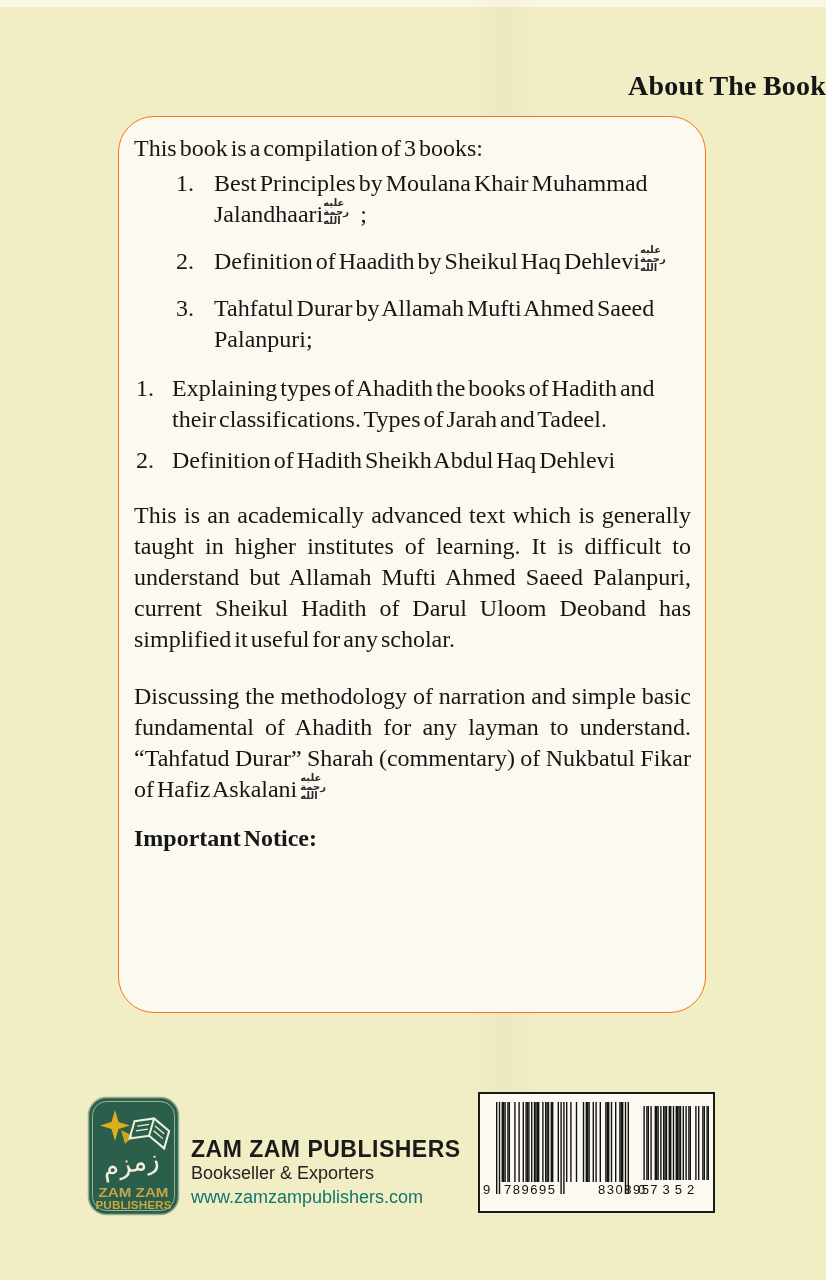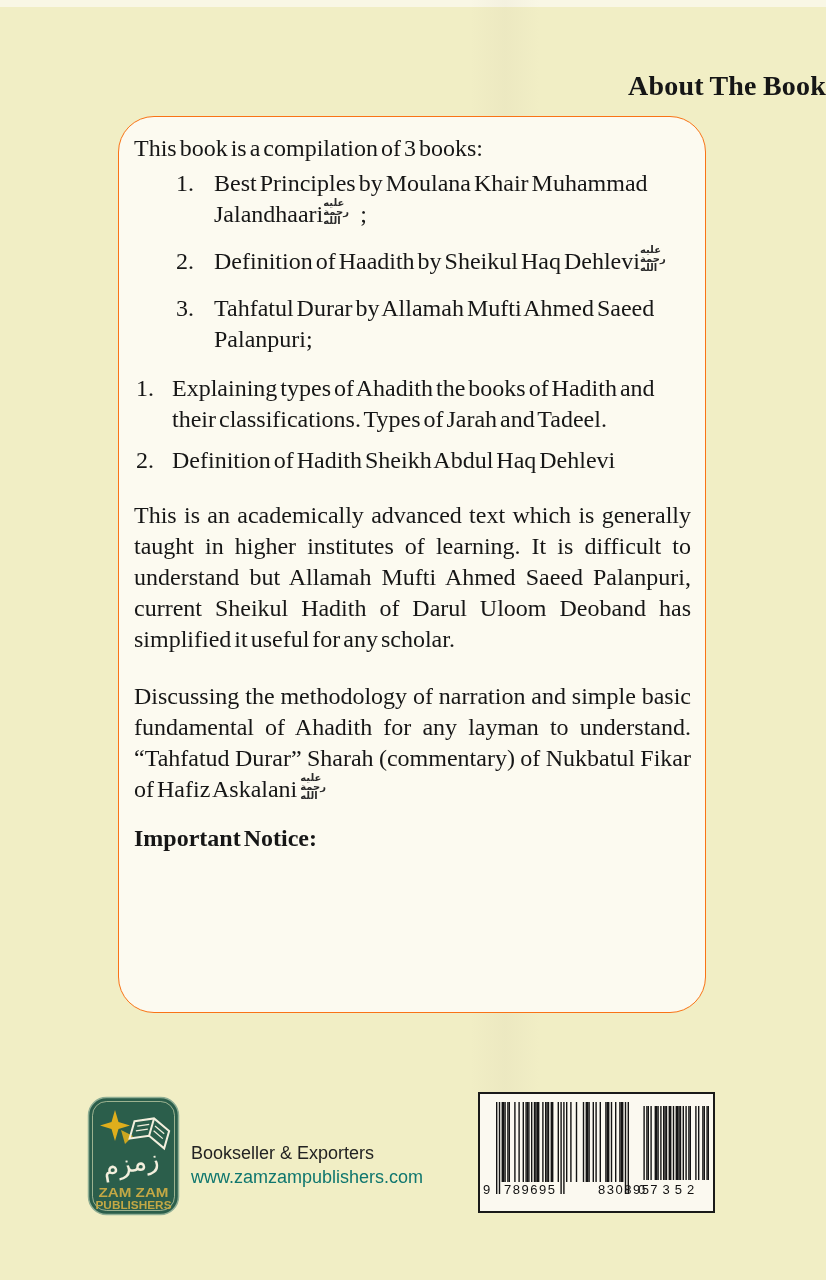--- a/index.html
+++ b/index.html
@@ -70,21 +70,21 @@
 
   
   .logo {
     position:absolute; left:87px; top:1096px; width:93px; height:120px;
   }
   .pub {
     position:absolute; left:191px; top:1136px;
     font-family:"Liberation Sans", sans-serif;
   }
   .pub-name { font-size:23px; font-weight:bold; letter-spacing:.5px; color:#1a1a1a; }
-  .pub-tagline { font-size:18px; margin-top:7px; color:#222; }
+  .pub-tagline { font-size:18px; color:#222; }
   .pub-url { font-size:18px; margin-top:3px; color:#0f766e; }
 
   .barcode {
     position:absolute; left:478px; top:1092px; width:237px; height:121px;
     background:#fbf9f0;
     border:2px solid #1a1a1a;
   }
   .barcode svg { position:absolute; }
   #ean13-svg { left:16px; top:8px; }
   #ean5-svg  { left:162px; top:12px; }
@@ -159,20 +159,21 @@
       </g>
 
       <text x="44" y="76" fill="#f3efdd" font-size="26" text-anchor="middle" transform="rotate(-10 44 70)" font-family="DejaVu Sans, sans-serif">زمزم</text>
 
       <text x="46.5" y="101" fill="#c3a845" font-size="13.5" font-weight="bold" text-anchor="middle" textLength="70" lengthAdjust="spacingAndGlyphs" font-family="Liberation Sans, sans-serif">ZAM ZAM</text>
       <text x="46.5" y="113" fill="#c3a845" font-size="11" font-weight="bold" text-anchor="middle" textLength="76" lengthAdjust="spacingAndGlyphs" font-family="Liberation Sans, sans-serif">PUBLISHERS</text>
     </svg>
   </div>
 
   <div class="pub">
+    <div class="pub-name">ZAM ZAM PUBLISHERS</div>
     <div class="pub-tagline">Bookseller &amp; Exporters</div>
     <div class="pub-url">www.zamzampublishers.com</div>
   </div>
 
   <div class="barcode">
     <svg id="ean13-svg" width="133" height="92" viewBox="0 0 133 92">
         <rect x="0.00" y="0" width="1.40" height="92" fill="#141414"></rect>
         <rect x="2.80" y="0" width="1.40" height="92" fill="#141414"></rect>
         <rect x="5.60" y="0" width="1.40" height="80" fill="#141414"></rect>
         <rect x="7.00" y="0" width="1.40" height="80" fill="#141414"></rect>

